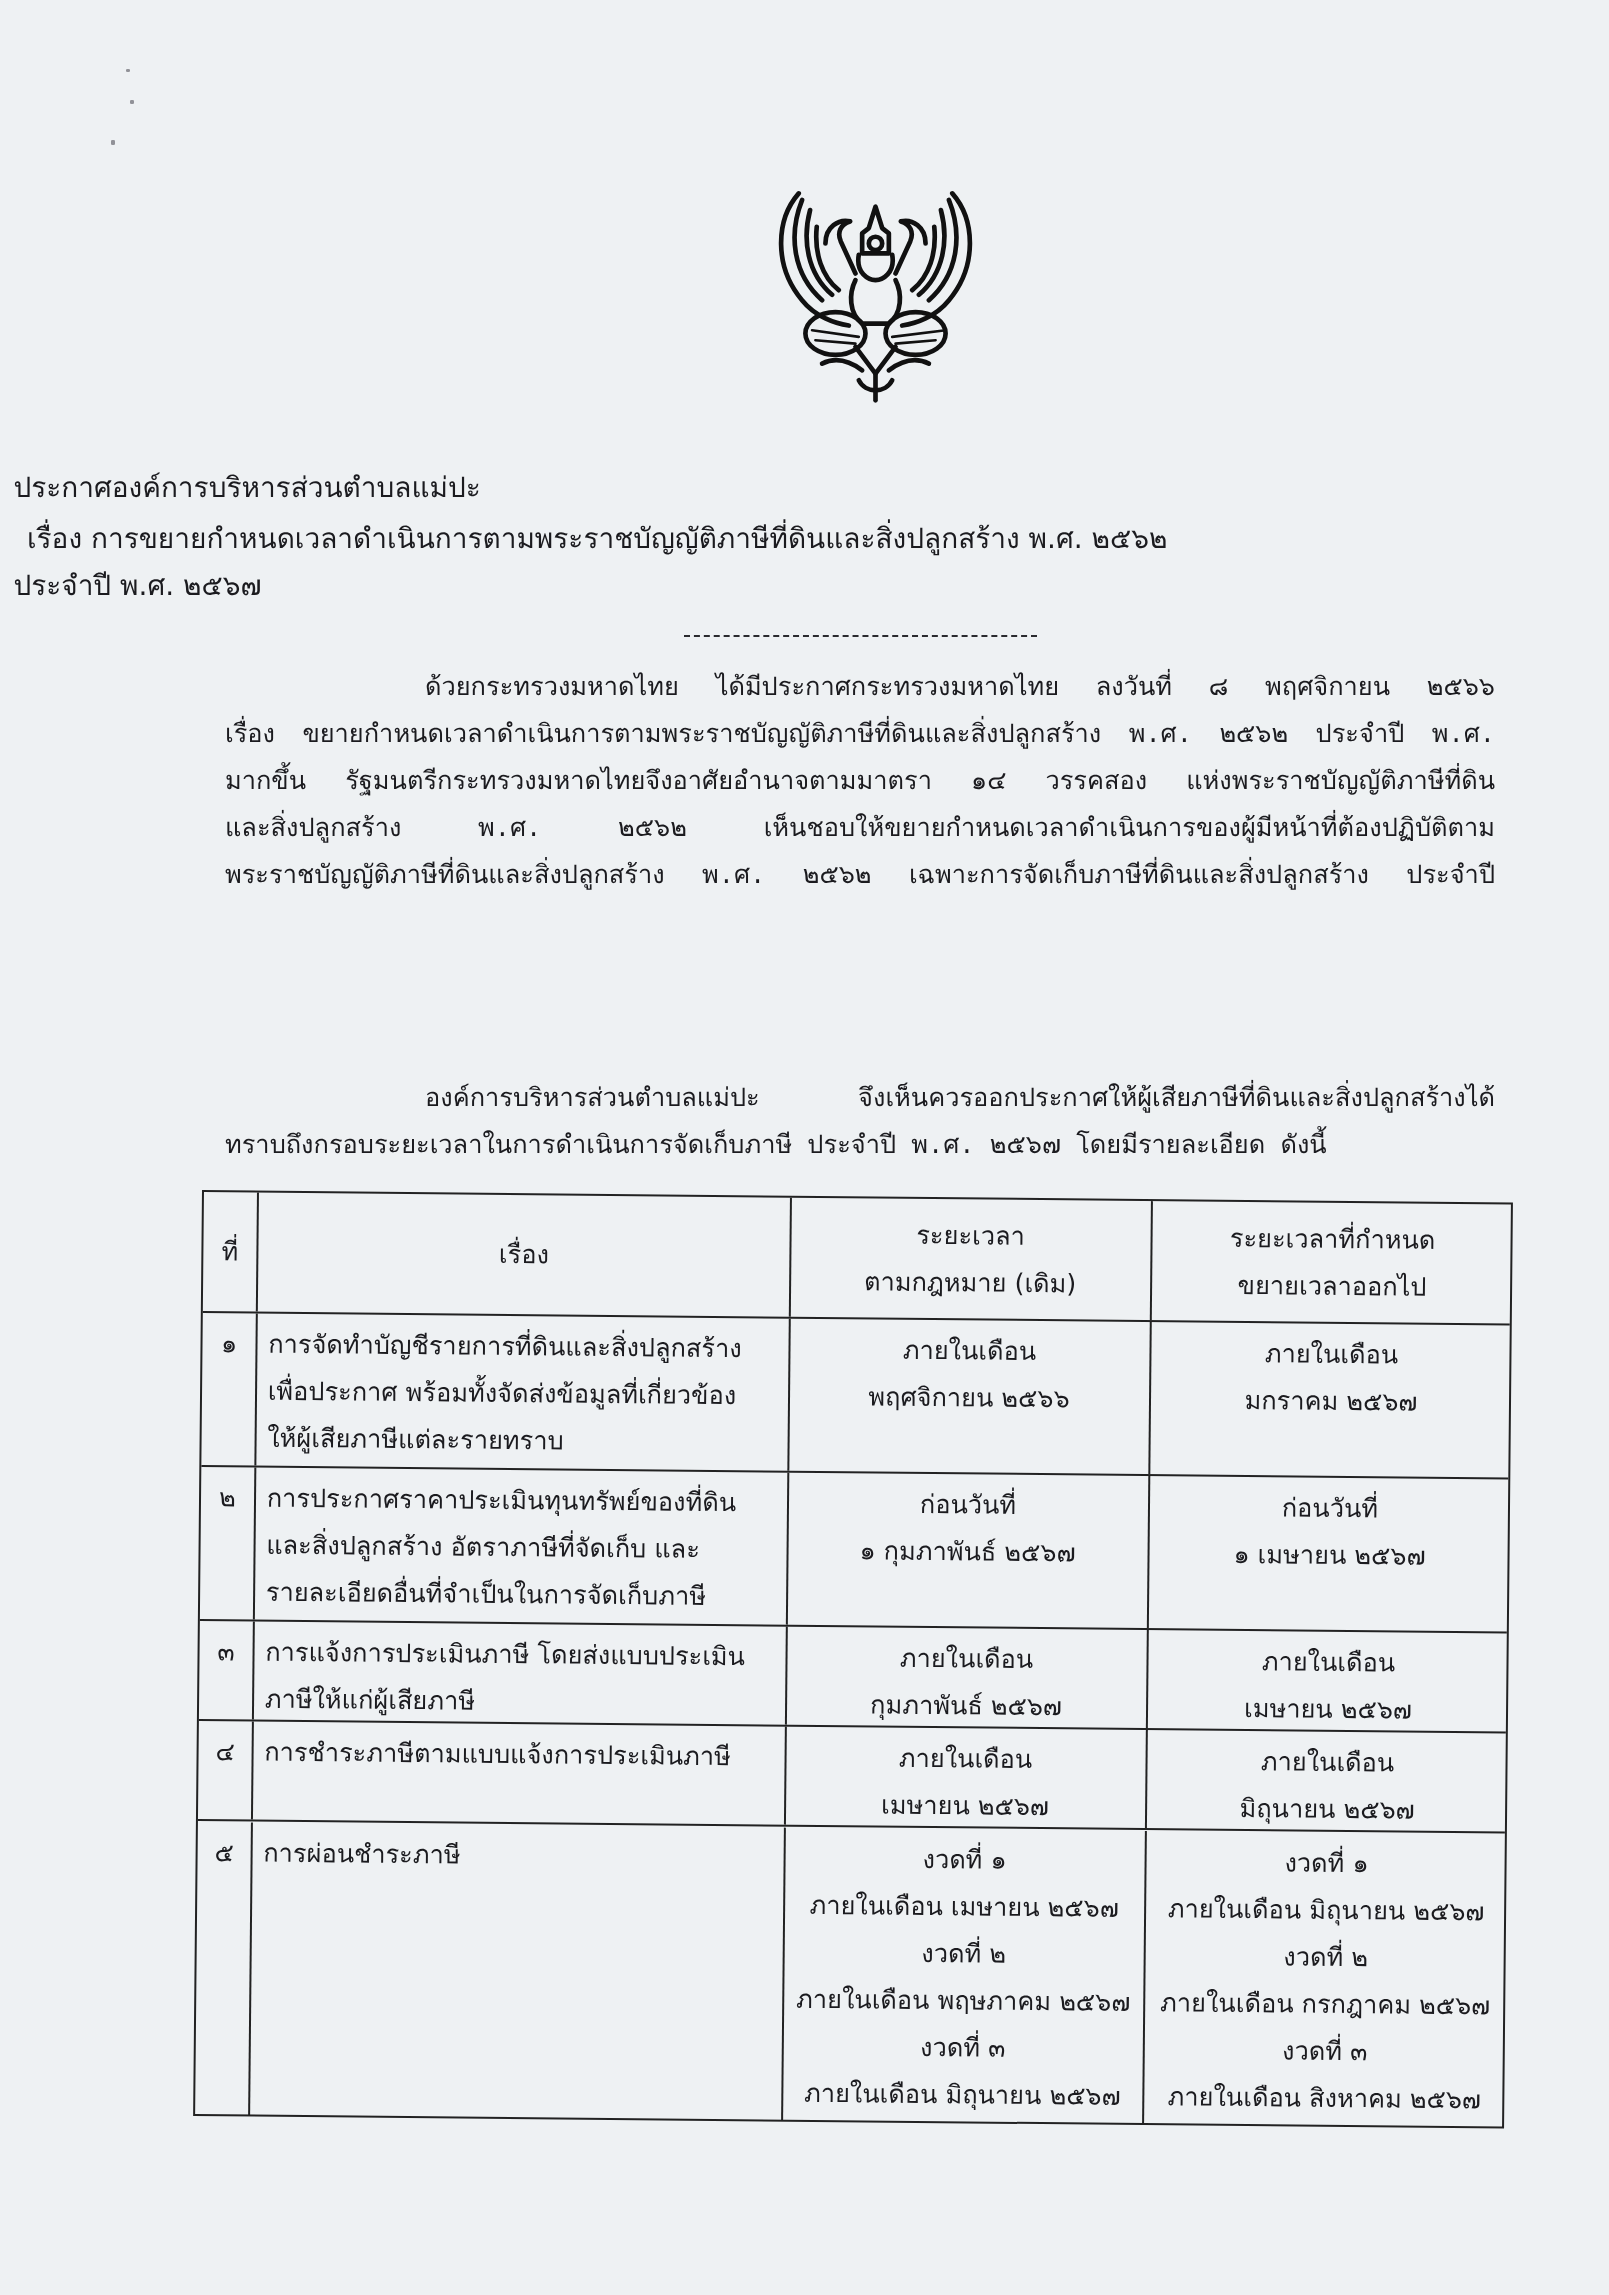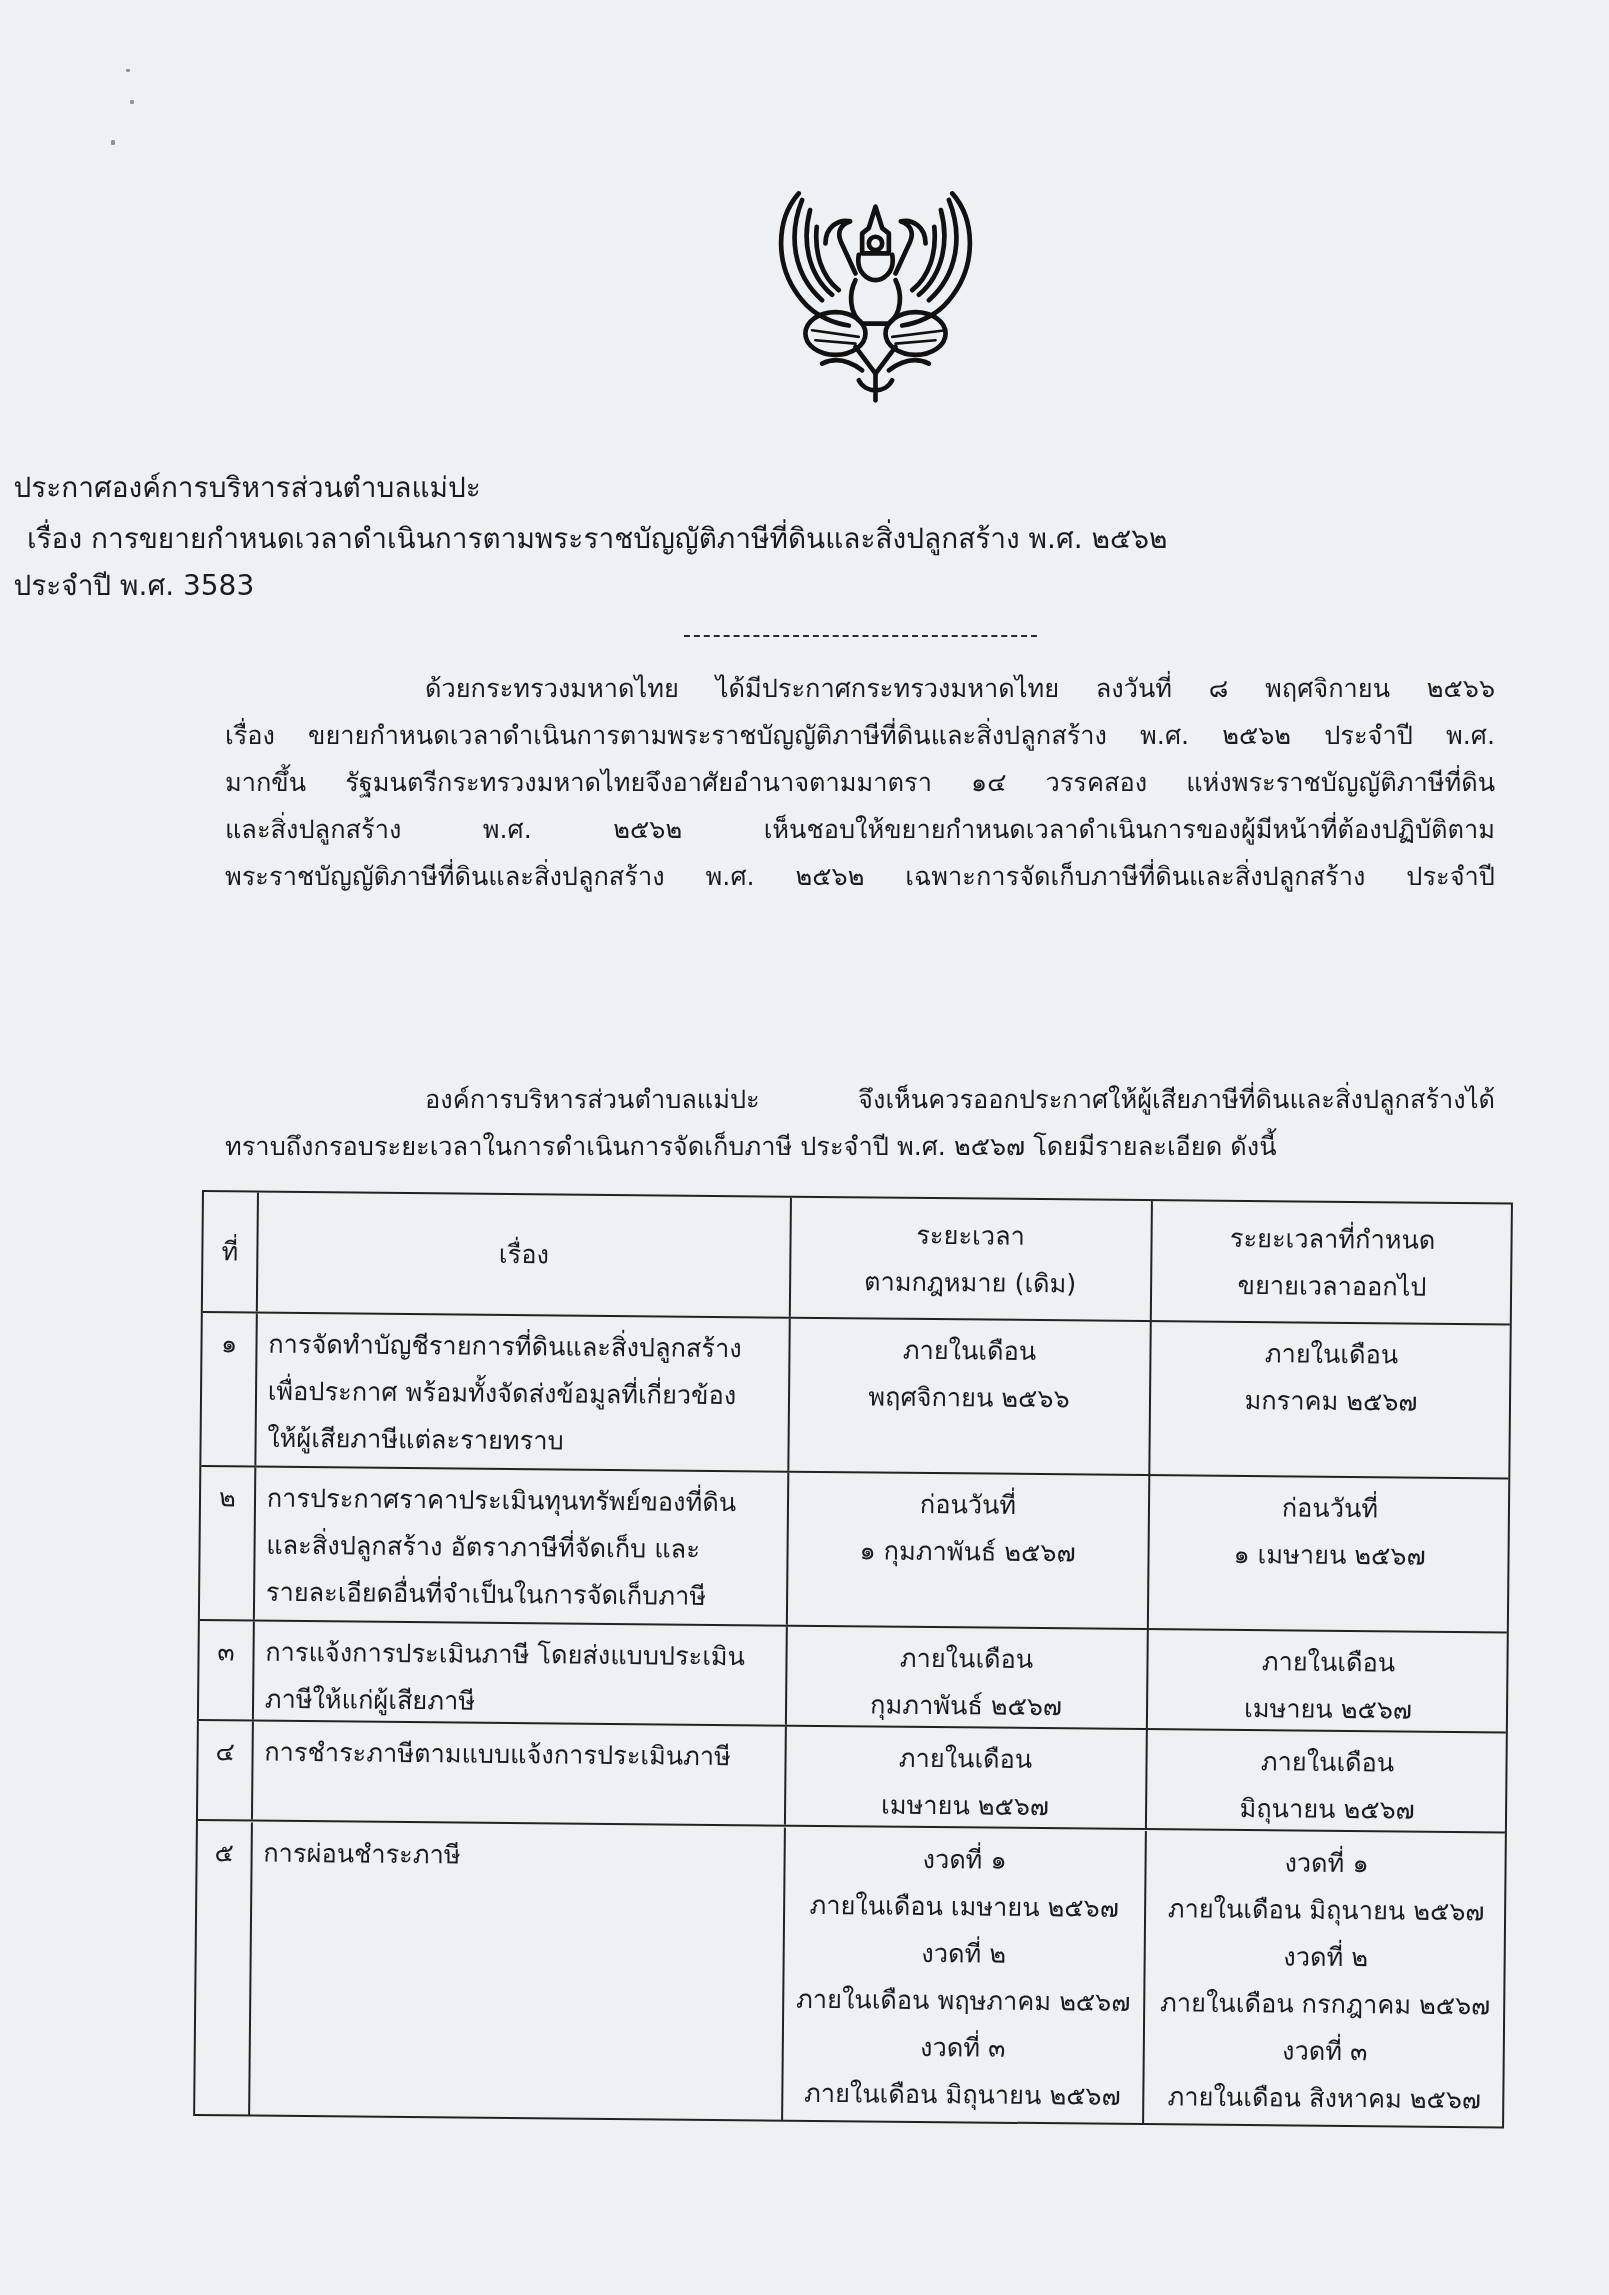--- a/index.html
+++ b/index.html
@@ -29,21 +29,21 @@
   .t3 .title-line { padding-left: 13.4px; }
   .rule {
     position: absolute; left: 684px; top: 635px; width: 353px;
     border-top: 2px dashed #2a2a2e;
   }
 
   .para {
     position: absolute; left: 225px; width: 1270px;
     font-size: 25.4px; line-height: 47px;
   }
-  .para .line { display: block; white-space: nowrap; text-align: justify; text-align-last: justify; }
+  .para .line { display: block; white-space: nowrap; text-align: justify; text-align-last: justify; font-family: Liberation Mono, monospace; }
   .para .line.last { text-align-last: left; }
   .para .line.indent { padding-left: 200px; }
   .p1 { top: 665px; }
   .p2 { top: 1076px; }
   .p2 .line.indent { padding-left: 200px; }
 
   
   .tbl {
     position: absolute; left: 202px; top: 1190px;
     width: 1311px; height: 926px;
@@ -106,21 +106,21 @@
   </svg>
 </div>
 
 <div class="title-block t1">
   <div class="title-line">ประกาศองค์การบริหารส่วนตำบลแม่ปะ</div>
 </div>
 <div class="title-block t2">
   <div class="title-line">เรื่อง  การขยายกำหนดเวลาดำเนินการตามพระราชบัญญัติภาษีที่ดินและสิ่งปลูกสร้าง พ.ศ. ๒๕๖๒</div>
 </div>
 <div class="title-block t3">
-  <div class="title-line">ประจำปี พ.ศ. 3583</div>
+  <div class="title-line">ประจำปี พ.ศ. ๒๕๖๗</div>
 </div>
 <div class="rule"></div>
 
 <div class="para p1">
   <span class="line indent">ด้วยกระทรวงมหาดไทย ได้มีประกาศกระทรวงมหาดไทย ลงวันที่ ๘ พฤศจิกายน ๒๕๖๖</span>
   <span class="line">เรื่อง ขยายกำหนดเวลาดำเนินการตามพระราชบัญญัติภาษีที่ดินและสิ่งปลูกสร้าง พ.ศ. ๒๕๖๒ ประจำปี พ.ศ.</span>
   <span class="line">มากขึ้น รัฐมนตรีกระทรวงมหาดไทยจึงอาศัยอำนาจตามมาตรา ๑๔ วรรคสอง แห่งพระราชบัญญัติภาษีที่ดิน</span>
   <span class="line">และสิ่งปลูกสร้าง พ.ศ. ๒๕๖๒ เห็นชอบให้ขยายกำหนดเวลาดำเนินการของผู้มีหน้าที่ต้องปฏิบัติตาม</span>
   <span class="line">พระราชบัญญัติภาษีที่ดินและสิ่งปลูกสร้าง พ.ศ. ๒๕๖๒ เฉพาะการจัดเก็บภาษีที่ดินและสิ่งปลูกสร้าง ประจำปี</span>
 </div>

